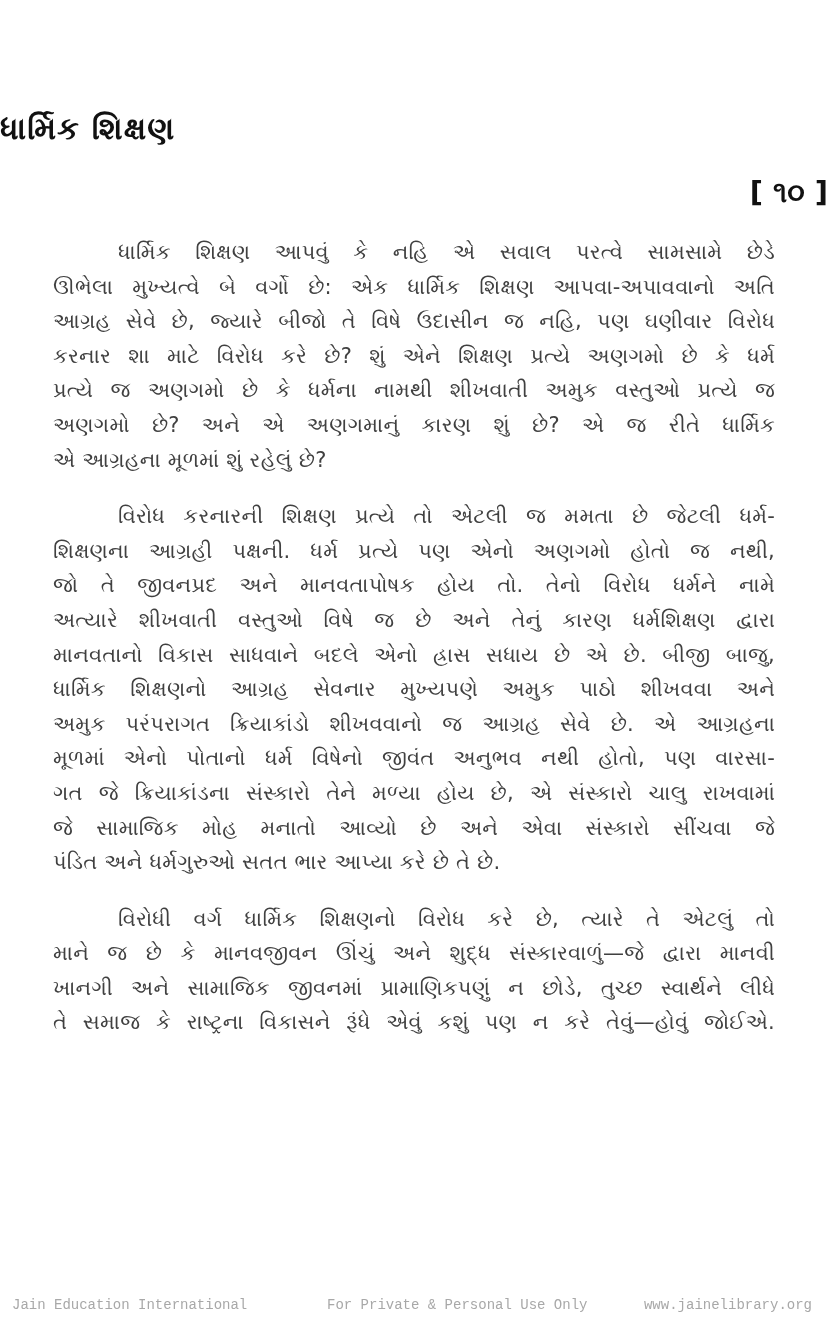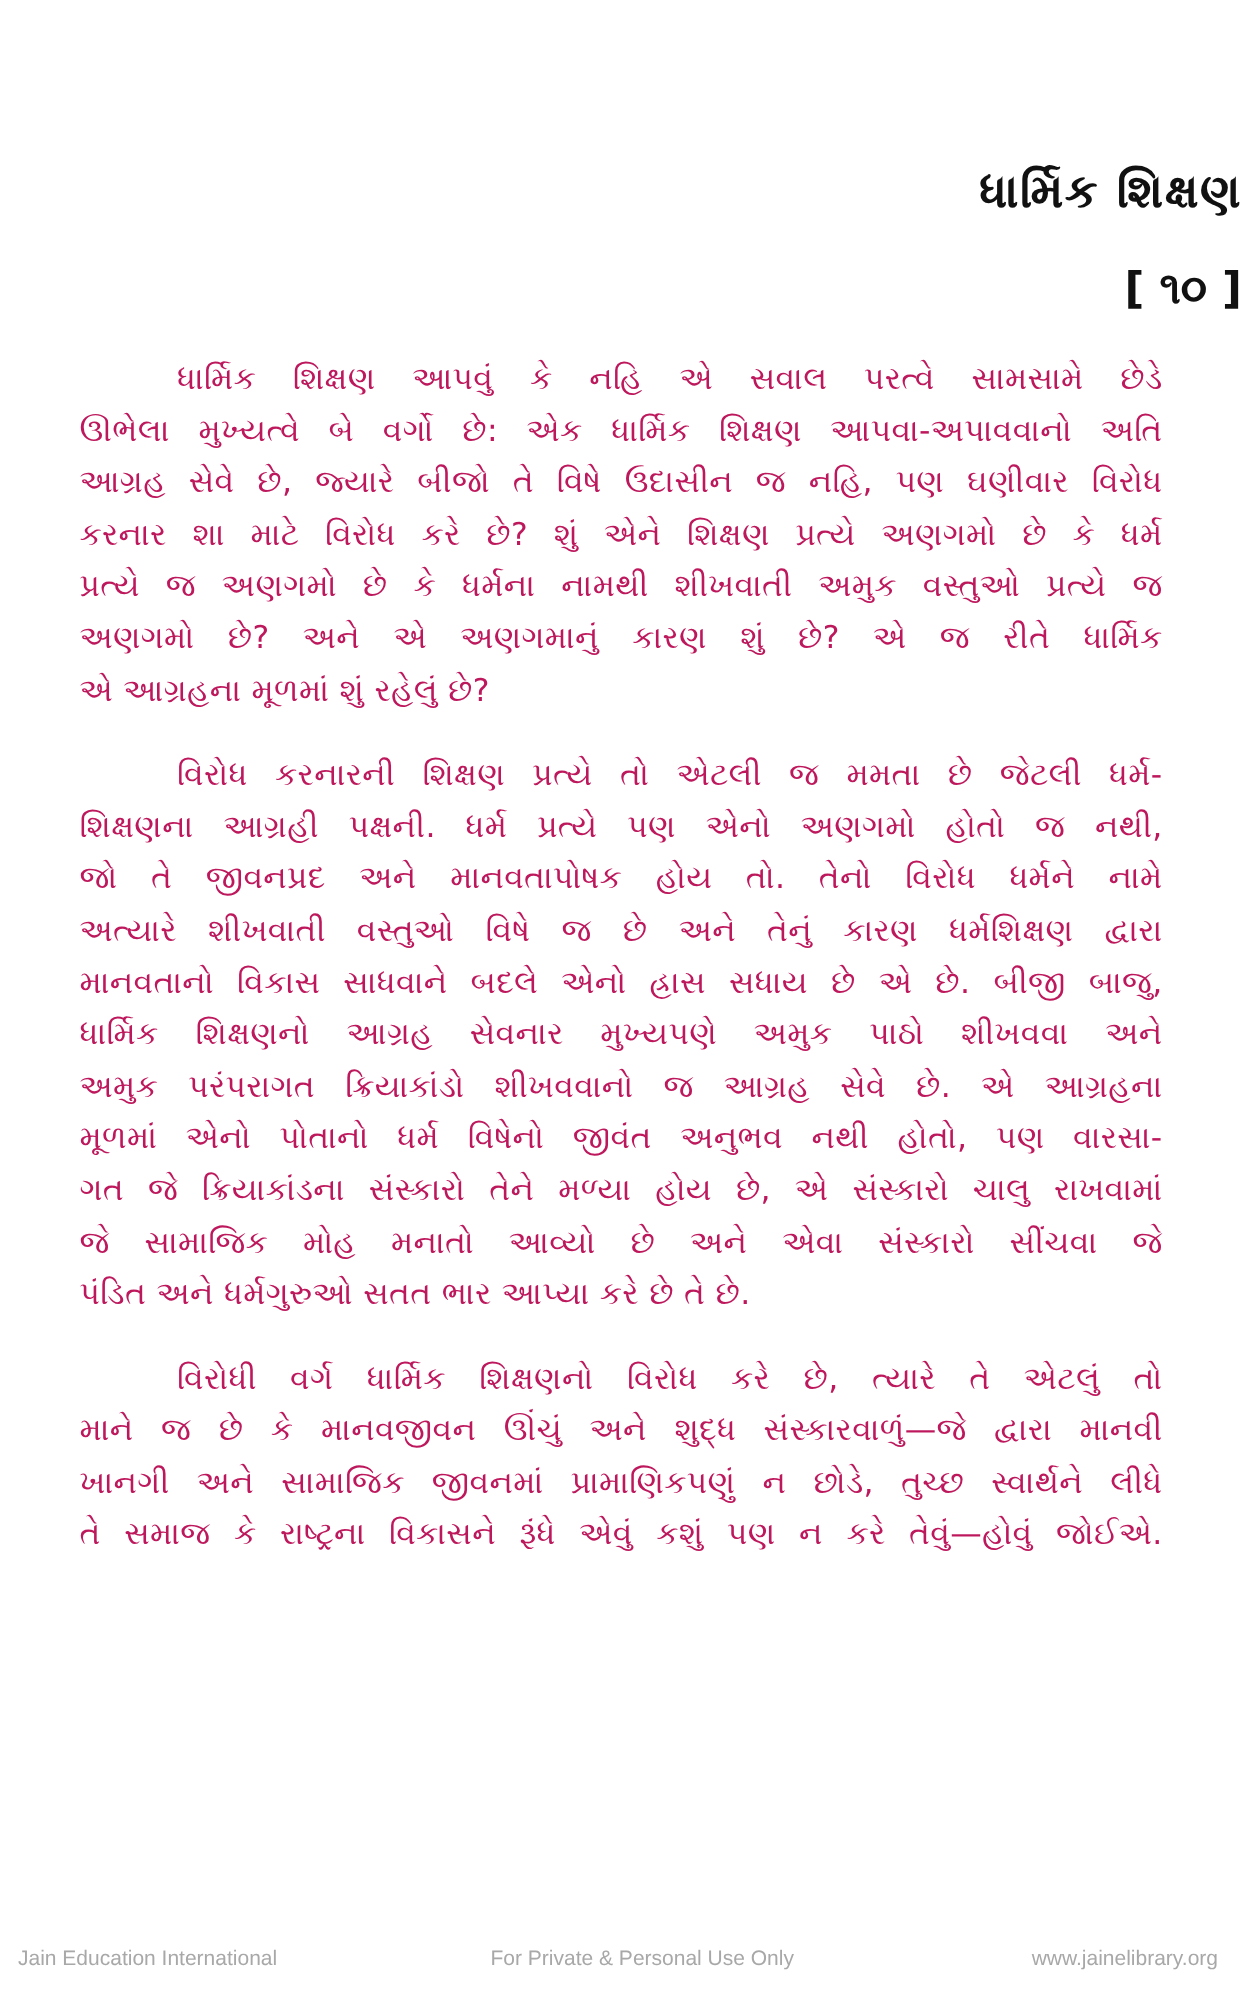--- a/index.html
+++ b/index.html
@@ -18,21 +18,21 @@
     .page {
       position: absolute;
       left: 0; top: 0;
       width: 828px;
       height: 1338px;
     }
     .title {
       position: absolute;
       left: 0; width: 828px;
       top: 110px;
-      text-align: right;
+      text-align: left;
       font-size: 31px;
       font-weight: bold;
       letter-spacing: 1px;
       color: #111;
     }
     .chapter-num {
       position: absolute;
       left: 0; width: 828px;
       top: 175px;
       text-align: right;
@@ -51,21 +51,21 @@
     }
     .line {
       display: block;
       white-space: nowrap;
       font-size: 21px;
       line-height: 34.6px;
       height: 34.6px;
       text-align: justify;
       text-align-last: justify;
       letter-spacing: 0.2px;
-      color: #be185d;
+      color: #404040;
     }
     .line.last {
       text-align-last: left;
     }
     .line.indent {
       padding-left: 65px;
     }
     .para-gap {
       height: 22px;
     }
@@ -76,20 +76,21 @@
       top: 1297px;
       height: 20px;
       font-family: "Liberation Sans", sans-serif;
       font-size: 14px;
       color: #a8a8a8;
     }
     .footer span {
       position: absolute;
       top: 0;
       white-space: nowrap;
+      font-family: Liberation Mono, monospace;
     }
     .footer .left { left: 12px; }
     .footer .center { left: 327px; }
     .footer .right { right: 16px; }
   </style>
 </head>
 <body>
 
 <div class="page">
 

